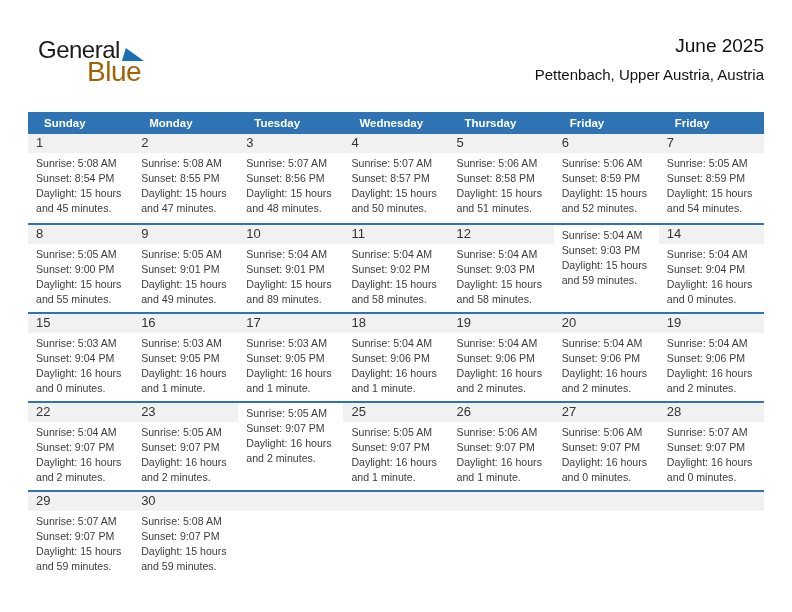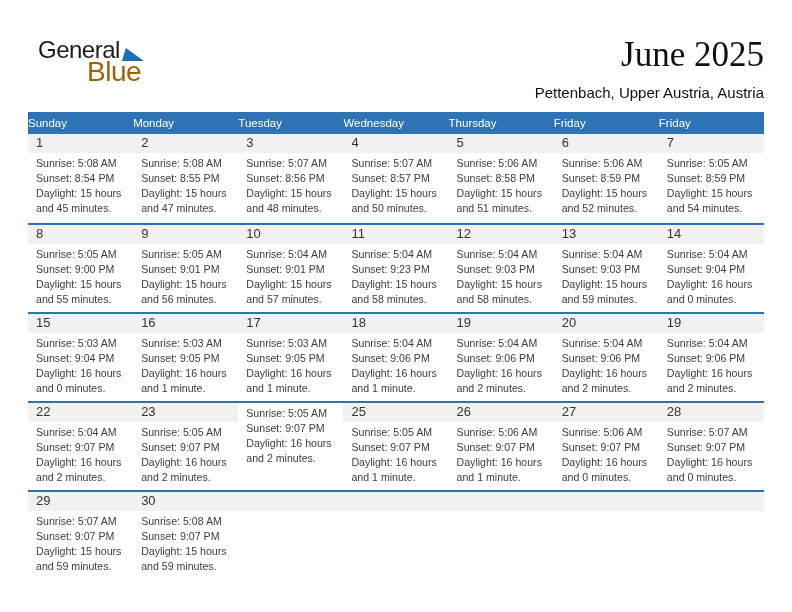--- a/index.html
+++ b/index.html
@@ -11,29 +11,29 @@
          margin:38px 28px 0 28px; height:58px; }
 
   .logo { margin-left:10px; line-height:1; }
   .logo-top { display:flex; align-items:flex-end; }
   .logo-general { font-size:24px; letter-spacing:-0.5px; color:#1b1b1b; }
   .logo-triangle { display:inline-block; width:22px; height:13px; margin:0 0 1px 2px;
                    background:#1a6fb5; clip-path:polygon(18% 0, 100% 100%, 0 100%); }
   .logo-blue { font-size:28px; letter-spacing:-0.5px; color:#a16207; margin:-4px 0 0 49px; }
 
   .titles { text-align:right; margin-top:-2px; }
-  .title { font-size:35px; color:#111; line-height:1.1;font-family:Liberation Serif, serif; }
+  .title { font-size:19px; color:#111; line-height:1.1; }
   .subtitle { font-size:15px; color:#111; margin-top:9px; }
 
   
   .calendar { margin:16px 28px 0 28px; width:736px; }
   .dow-row { display:grid; grid-template-columns:repeat(7,1fr); background:#2e74b5;
              height:22px; }
-  .dow { color:#ffffff; font-size:11.5px; line-height:22px; padding-left:0;
-         overflow:hidden; white-space:nowrap; }
+  .dow { color:#ffffff; font-size:11.5px; line-height:22px; padding-left:16px;
+         overflow:hidden; white-space:nowrap;font-weight:bold; }
 
   .week { display:grid; grid-template-columns:repeat(7,1fr); height:89px; }
   .week + .week { border-top:2px solid #2e74b5; height:87px; }
   .cell { overflow:hidden; }
   .num { height:19px; background:#f1f1f1; font-size:13px; color:#333;
          padding:1px 0 0 8px; box-sizing:border-box; }
   .details { padding:3px 2px 0 8px; font-size:10.6px; line-height:15px; color:#3d3d3d; }
   .details p { margin:0; white-space:nowrap; }
 </style>
 </head>
@@ -140,52 +140,51 @@
               <p>Daylight: 15 hours</p>
               <p>and 55 minutes.</p>
             </div>
           </div>
           <div class="cell">
             <div class="num">9</div>
             <div class="details">
               <p>Sunrise: 5:05 AM</p>
               <p>Sunset: 9:01 PM</p>
               <p>Daylight: 15 hours</p>
-              <p>and 56 minutes.</p>
+              <p>and 49 minutes.</p>
             </div>
           </div>
           <div class="cell">
             <div class="num">10</div>
             <div class="details">
               <p>Sunrise: 5:04 AM</p>
               <p>Sunset: 9:01 PM</p>
               <p>Daylight: 15 hours</p>
-              <p>and 57 minutes.</p>
+              <p>and 89 minutes.</p>
             </div>
           </div>
           <div class="cell">
             <div class="num">11</div>
             <div class="details">
               <p>Sunrise: 5:04 AM</p>
-              <p>Sunset: 9:23 PM</p>
+              <p>Sunset: 9:02 PM</p>
               <p>Daylight: 15 hours</p>
               <p>and 58 minutes.</p>
             </div>
           </div>
           <div class="cell">
             <div class="num">12</div>
             <div class="details">
               <p>Sunrise: 5:04 AM</p>
               <p>Sunset: 9:03 PM</p>
               <p>Daylight: 15 hours</p>
               <p>and 58 minutes.</p>
             </div>
           </div>
           <div class="cell">
-            <div class="num">13</div>
             <div class="details">
               <p>Sunrise: 5:04 AM</p>
               <p>Sunset: 9:03 PM</p>
               <p>Daylight: 15 hours</p>
               <p>and 59 minutes.</p>
             </div>
           </div>
           <div class="cell">
             <div class="num">14</div>
             <div class="details">

